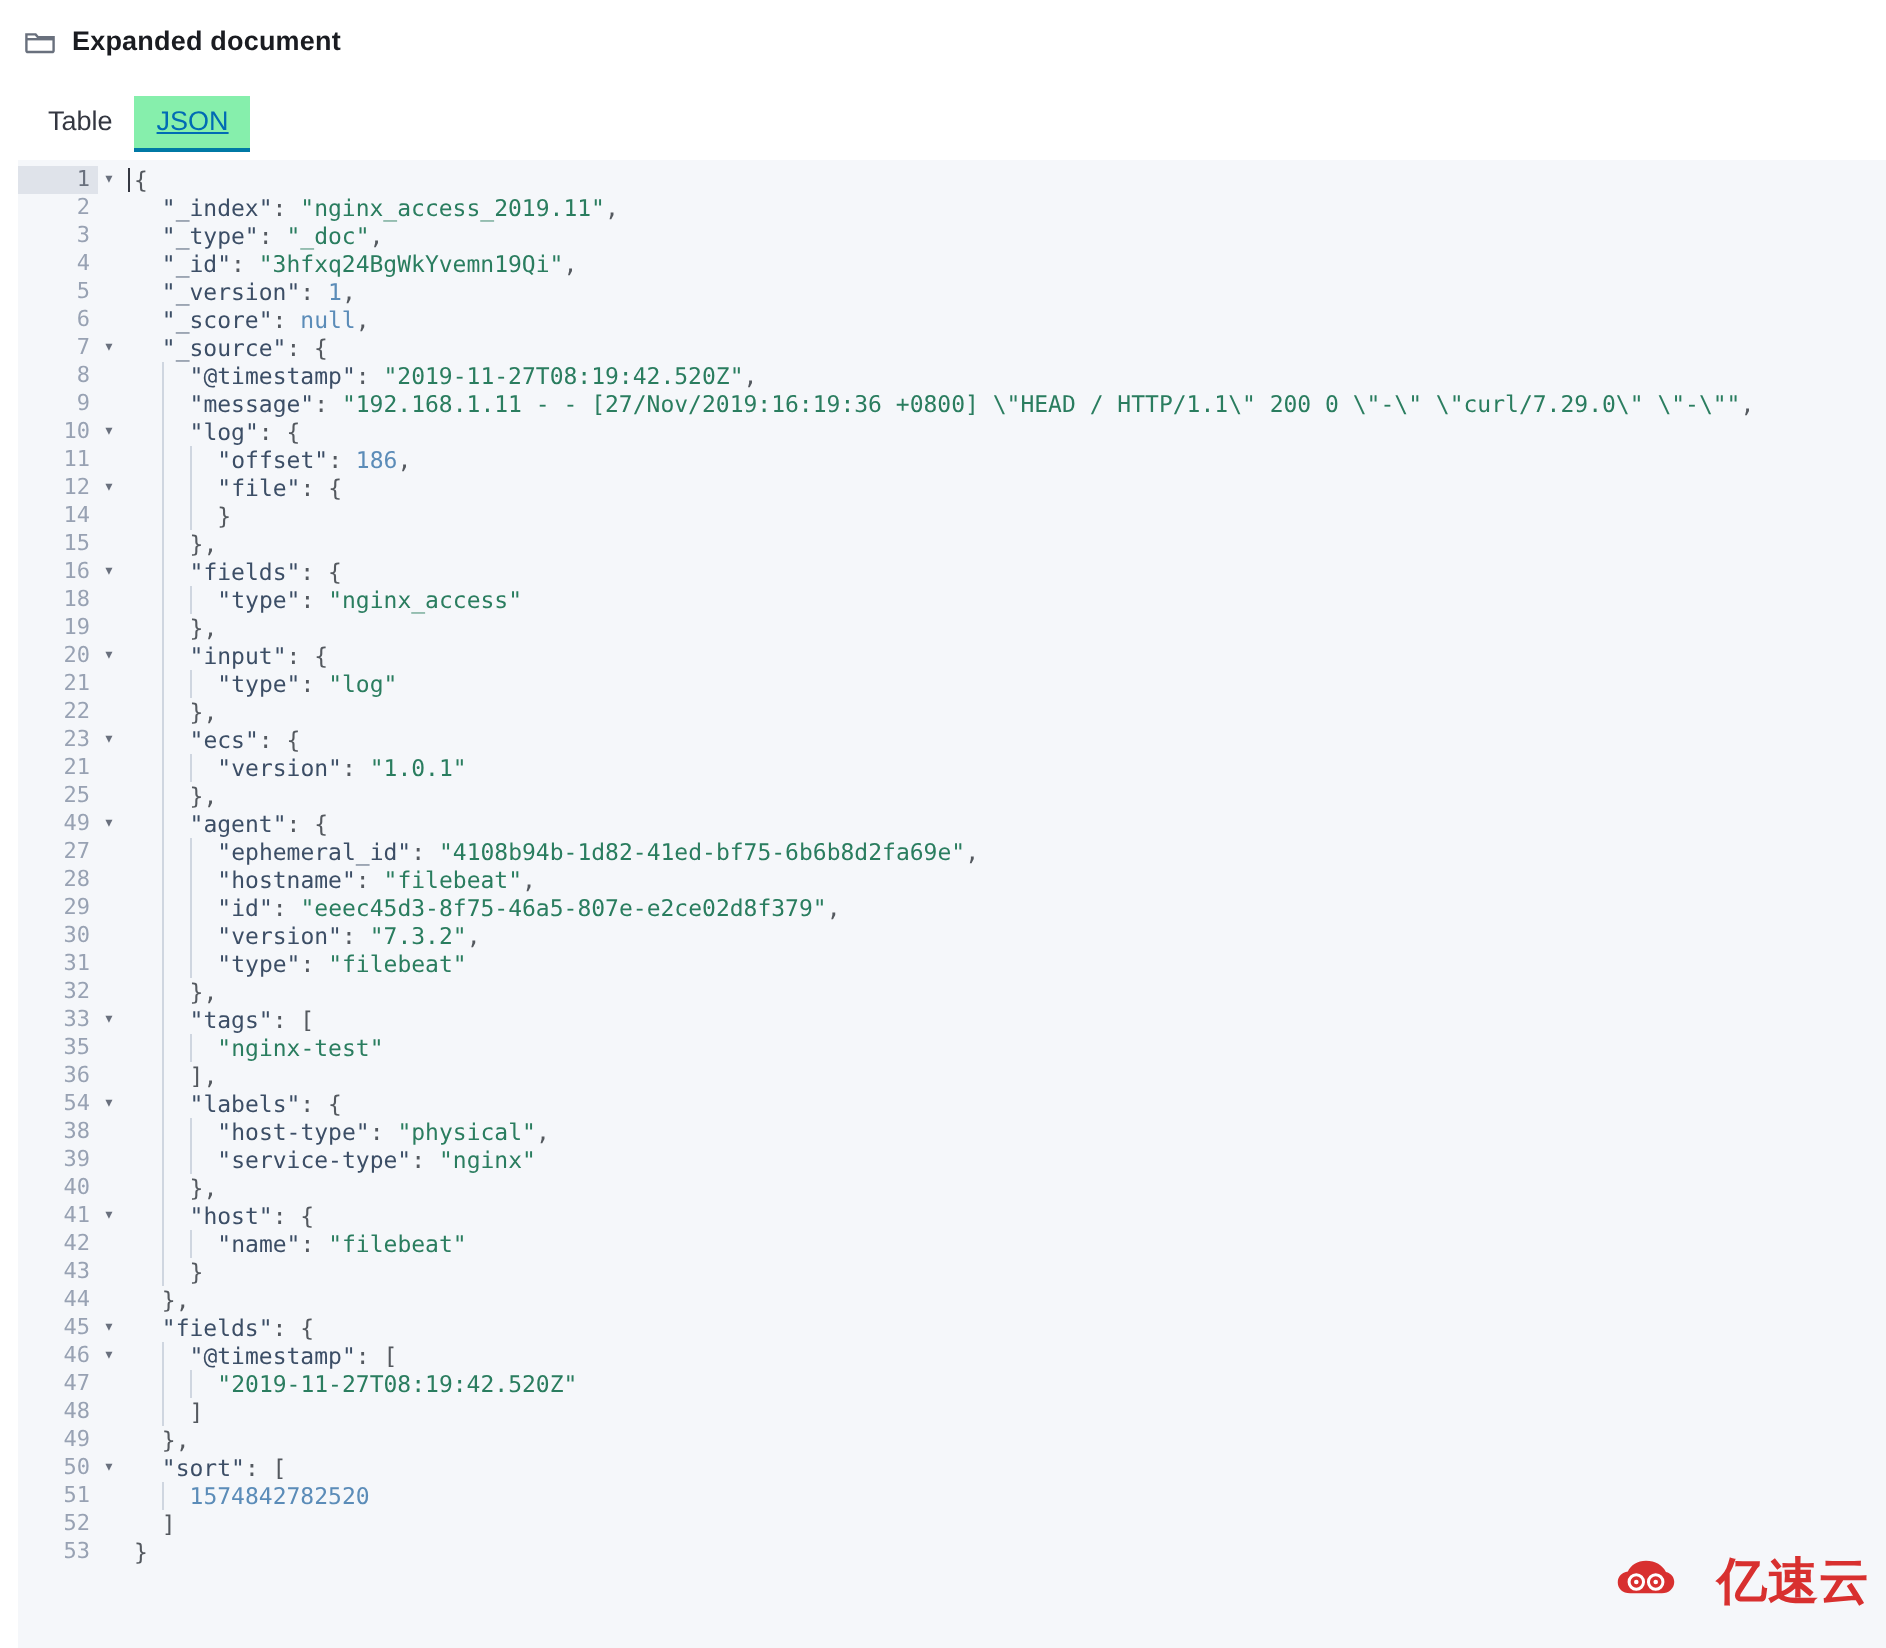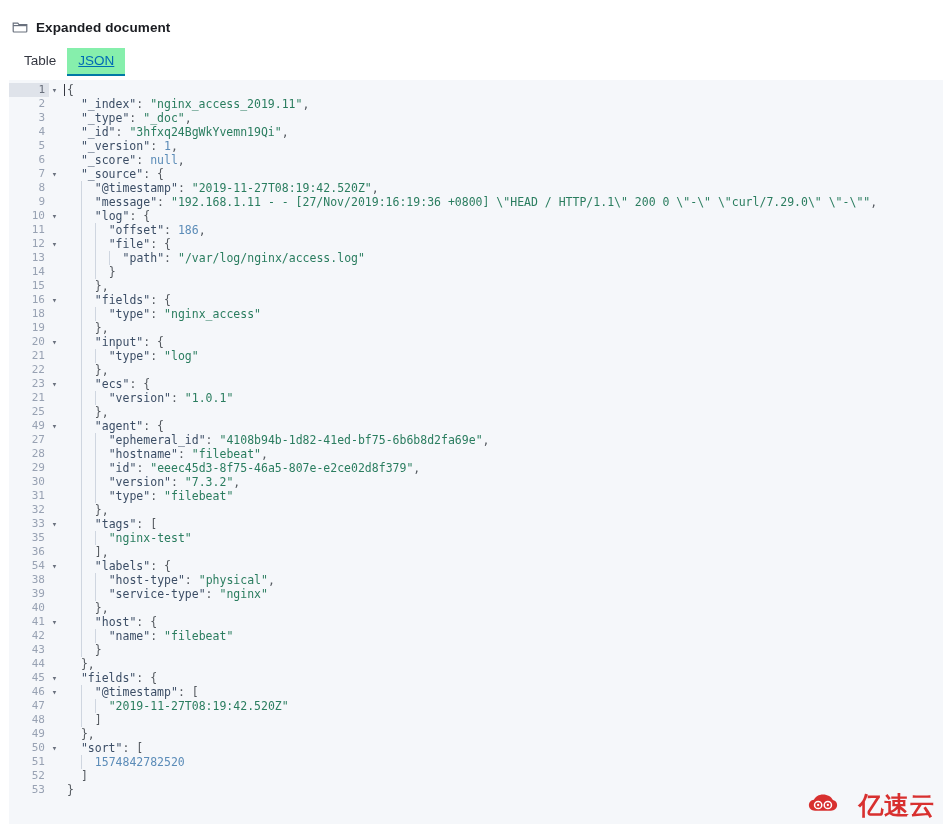--- a/index.html
+++ b/index.html
@@ -12,21 +12,21 @@
     height: 824px;
     font-family: "Liberation Sans", sans-serif;
     color: #343741;
     overflow: hidden;
     position: relative;
   }
 
   
   .doc-header {
     display: flex;
-    align-items: flex-end;
+    align-items: flex-start;
     gap: 8px;
     padding: 13px 0 0 12px;
     height: 22px;
   }
   .folder-icon {
     width: 16px;
     height: 16px;
     display: inline-block;
     flex: 0 0 auto;
     color: #69707d;
@@ -142,21 +142,21 @@
     height: 14px;
     vertical-align: top;
     margin-right: -1px;
   }
   .sp { display: inline-block; width: 13.9px; height: 14px; vertical-align: top; }
 
   
   .watermark {
     position: absolute;
     right: 8px;
-    bottom: 6px;
+    bottom: 20px;
     display: flex;
     align-items: center;
     gap: 21px;
     user-select: none;
   }
   .wm-mark { width: 30px; height: 26px; display: block; }
   .wm-text {
     font-family: "Liberation Sans", sans-serif;
     font-size: 25px;
     font-weight: 700;
@@ -190,21 +190,20 @@
       <div class="row"><div class="gutter">3</div><div class="fold"></div><div class="content"><span class="sp"></span><span class="k">"_type"</span><span class="p">: </span><span class="s">"_doc"</span><span class="p">,</span></div></div>
       <div class="row"><div class="gutter">4</div><div class="fold"></div><div class="content"><span class="sp"></span><span class="k">"_id"</span><span class="p">: </span><span class="s">"3hfxq24BgWkYvemn19Qi"</span><span class="p">,</span></div></div>
       <div class="row"><div class="gutter">5</div><div class="fold"></div><div class="content"><span class="sp"></span><span class="k">"_version"</span><span class="p">: </span><span class="n">1</span><span class="p">,</span></div></div>
       <div class="row"><div class="gutter">6</div><div class="fold"></div><div class="content"><span class="sp"></span><span class="k">"_score"</span><span class="p">: </span><span class="n">null</span><span class="p">,</span></div></div>
       <div class="row"><div class="gutter">7</div><div class="fold">▾</div><div class="content"><span class="sp"></span><span class="k">"_source"</span><span class="p">: {</span></div></div>
       <div class="row"><div class="gutter">8</div><div class="fold"></div><div class="content"><span class="sp"></span><span class="g"></span><span class="k">"@timestamp"</span><span class="p">: </span><span class="s">"2019-11-27T08:19:42.520Z"</span><span class="p">,</span></div></div>
       <div class="row"><div class="gutter">9</div><div class="fold"></div><div class="content"><span class="sp"></span><span class="g"></span><span class="k">"message"</span><span class="p">: </span><span class="s">"192.168.1.11 - - [27/Nov/2019:16:19:36 +0800] \"HEAD / HTTP/1.1\" 200 0 \"-\" \"curl/7.29.0\" \"-\""</span><span class="p">,</span></div></div>
       <div class="row"><div class="gutter">10</div><div class="fold">▾</div><div class="content"><span class="sp"></span><span class="g"></span><span class="k">"log"</span><span class="p">: {</span></div></div>
       <div class="row"><div class="gutter">11</div><div class="fold"></div><div class="content"><span class="sp"></span><span class="g"></span><span class="g"></span><span class="k">"offset"</span><span class="p">: </span><span class="n">186</span><span class="p">,</span></div></div>
       <div class="row"><div class="gutter">12</div><div class="fold">▾</div><div class="content"><span class="sp"></span><span class="g"></span><span class="g"></span><span class="k">"file"</span><span class="p">: {</span></div></div>
-      <div class="row"><div class="gutter">13</div><div class="fold"></div><div class="content"><span class="sp"></span><span class="g"></span><span class="g"></span><span class="g"></span><span class="k">"path"</span><span class="p">: </span><span class="s">"/var/log/nginx/access.log"</span></div></div>
       <div class="row"><div class="gutter">14</div><div class="fold"></div><div class="content"><span class="sp"></span><span class="g"></span><span class="g"></span><span class="p">}</span></div></div>
       <div class="row"><div class="gutter">15</div><div class="fold"></div><div class="content"><span class="sp"></span><span class="g"></span><span class="p">},</span></div></div>
       <div class="row"><div class="gutter">16</div><div class="fold">▾</div><div class="content"><span class="sp"></span><span class="g"></span><span class="k">"fields"</span><span class="p">: {</span></div></div>
       <div class="row"><div class="gutter">18</div><div class="fold"></div><div class="content"><span class="sp"></span><span class="g"></span><span class="g"></span><span class="k">"type"</span><span class="p">: </span><span class="s">"nginx_access"</span></div></div>
       <div class="row"><div class="gutter">19</div><div class="fold"></div><div class="content"><span class="sp"></span><span class="g"></span><span class="p">},</span></div></div>
       <div class="row"><div class="gutter">20</div><div class="fold">▾</div><div class="content"><span class="sp"></span><span class="g"></span><span class="k">"input"</span><span class="p">: {</span></div></div>
       <div class="row"><div class="gutter">21</div><div class="fold"></div><div class="content"><span class="sp"></span><span class="g"></span><span class="g"></span><span class="k">"type"</span><span class="p">: </span><span class="s">"log"</span></div></div>
       <div class="row"><div class="gutter">22</div><div class="fold"></div><div class="content"><span class="sp"></span><span class="g"></span><span class="p">},</span></div></div>
       <div class="row"><div class="gutter">23</div><div class="fold">▾</div><div class="content"><span class="sp"></span><span class="g"></span><span class="k">"ecs"</span><span class="p">: {</span></div></div>
       <div class="row"><div class="gutter">21</div><div class="fold"></div><div class="content"><span class="sp"></span><span class="g"></span><span class="g"></span><span class="k">"version"</span><span class="p">: </span><span class="s">"1.0.1"</span></div></div>

